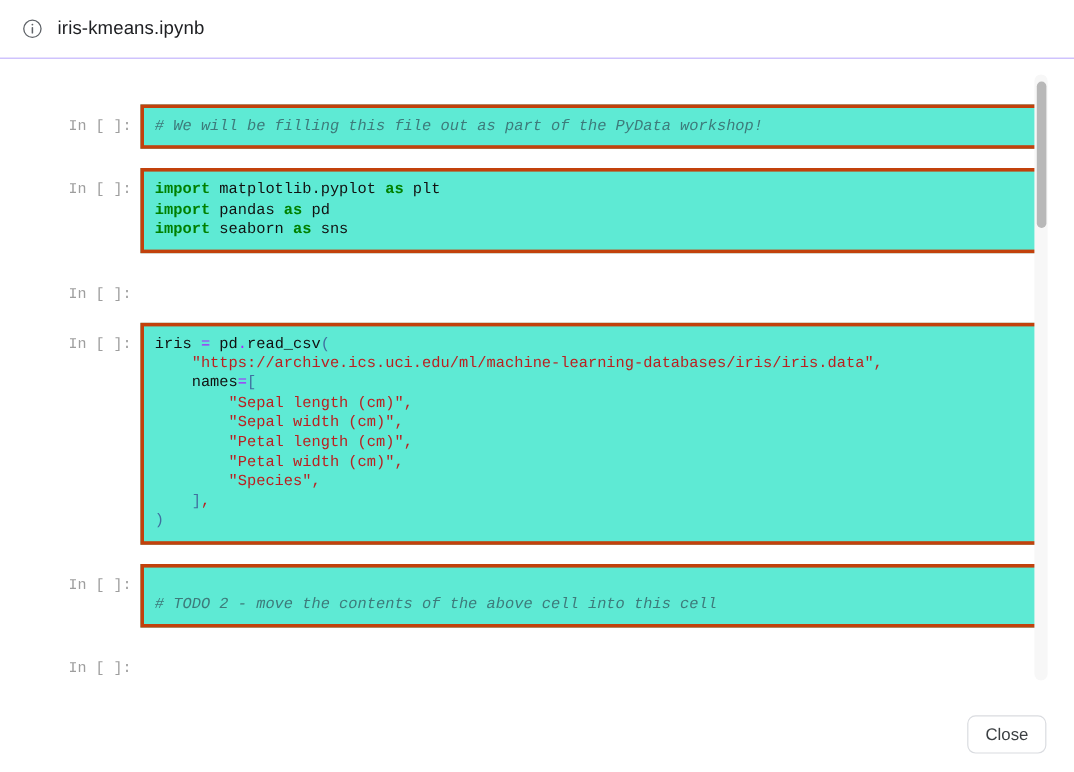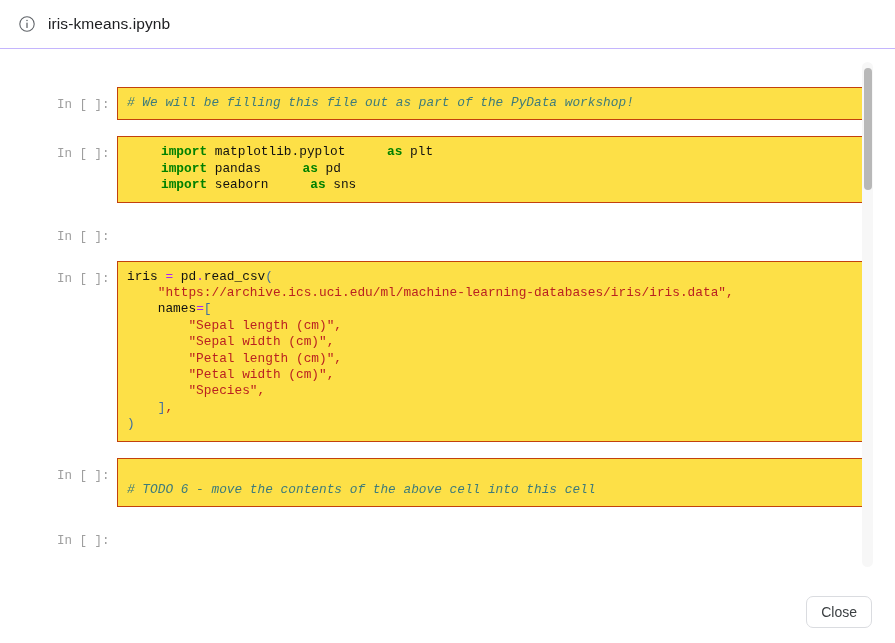--- a/index.html
+++ b/index.html
@@ -73,36 +73,36 @@
     font-size: 12.5px;
     line-height: 16px;
     color: #9e9e9e;
     padding-top: 10px;
     white-space: pre;
     user-select: none;
   }
   .cell-box {
     flex: 0 0 auto;
     width: 752px;
-    background: #fde047;
-    border: 1px solid #c2410c;
+    background: #5eead4;
+    border: 3px solid #c2410c;
     box-sizing: border-box;
     padding: 7px 9px 8px 9px;
     min-height: 16px;
   }
   .code {
     font-family: "Liberation Mono", "DejaVu Sans Mono", monospace;
     font-size: 12.8px;
     line-height: 16.4px;
     white-space: pre;
     color: #111111;
     tab-size: 4;
   }
   .code .cm { color: #3d7b7b; font-style: italic; }
-  .code .kw { color: #008000; font-weight: bold; margin-left: 34px; }
+  .code .kw { color: #008000; font-weight: bold; }
   .code .st { color: #ba2121; }
   .code .op { color: #aa22ff; }
   .code .pn { color: #4070a0; }
   .code .nm { color: #111111; }
   .code .blank { display: block; height: 16.4px; }
 
   
   #scrollbar-track {
     position: absolute;
     top: 62px;
@@ -181,21 +181,21 @@
       </div>
       <div class="cell-row">
         <div class="prompt">In [ ]:</div>
         <div class="cell-box">
           <div class="code"><div><span class="nm">iris </span><span class="op">=</span><span class="nm"> pd</span><span class="op">.</span><span class="nm">read_csv</span><span class="pn">(</span></div><div><span class="nm">    </span><span class="st">"https://archive.ics.uci.edu/ml/machine-learning-databases/iris/iris.data"</span><span class="st">,</span></div><div><span class="nm">    names</span><span class="op">=</span><span class="pn">[</span></div><div><span class="nm">        </span><span class="st">"Sepal length (cm)"</span><span class="st">,</span></div><div><span class="nm">        </span><span class="st">"Sepal width (cm)"</span><span class="st">,</span></div><div><span class="nm">        </span><span class="st">"Petal length (cm)"</span><span class="st">,</span></div><div><span class="nm">        </span><span class="st">"Petal width (cm)"</span><span class="st">,</span></div><div><span class="nm">        </span><span class="st">"Species"</span><span class="st">,</span></div><div><span class="nm">    </span><span class="pn">]</span><span class="st">,</span></div><div><span class="pn">)</span></div></div>
         </div>
       </div>
       <div class="cell-row">
         <div class="prompt">In [ ]:</div>
         <div class="cell-box">
-          <div class="code"><div class="blank">&nbsp;</div><div><span class="cm"># TODO 6 - move the contents of the above cell into this cell</span></div></div>
+          <div class="code"><div class="blank">&nbsp;</div><div><span class="cm"># TODO 2 - move the contents of the above cell into this cell</span></div></div>
         </div>
       </div>
       <div class="cell-row">
         <div class="prompt">In [ ]:</div>
       </div>
     </div>
 </div>
 
 <div id="scrollbar-track">
   <div id="scrollbar-thumb"></div>

